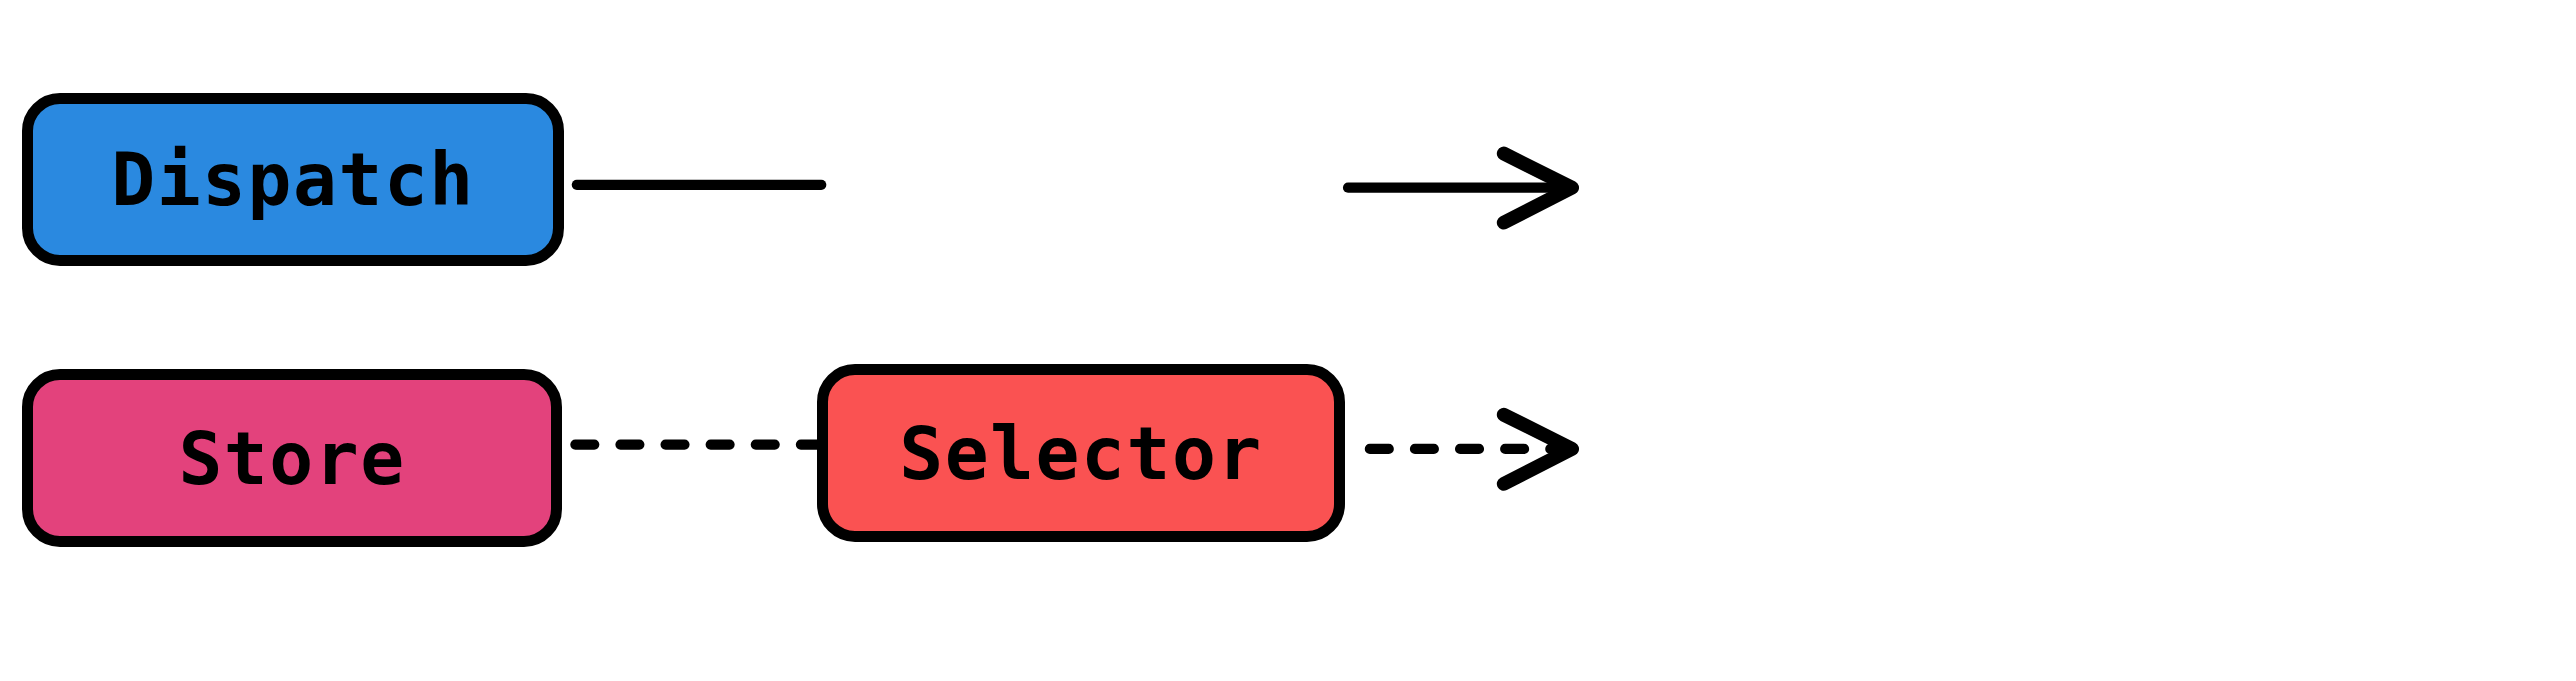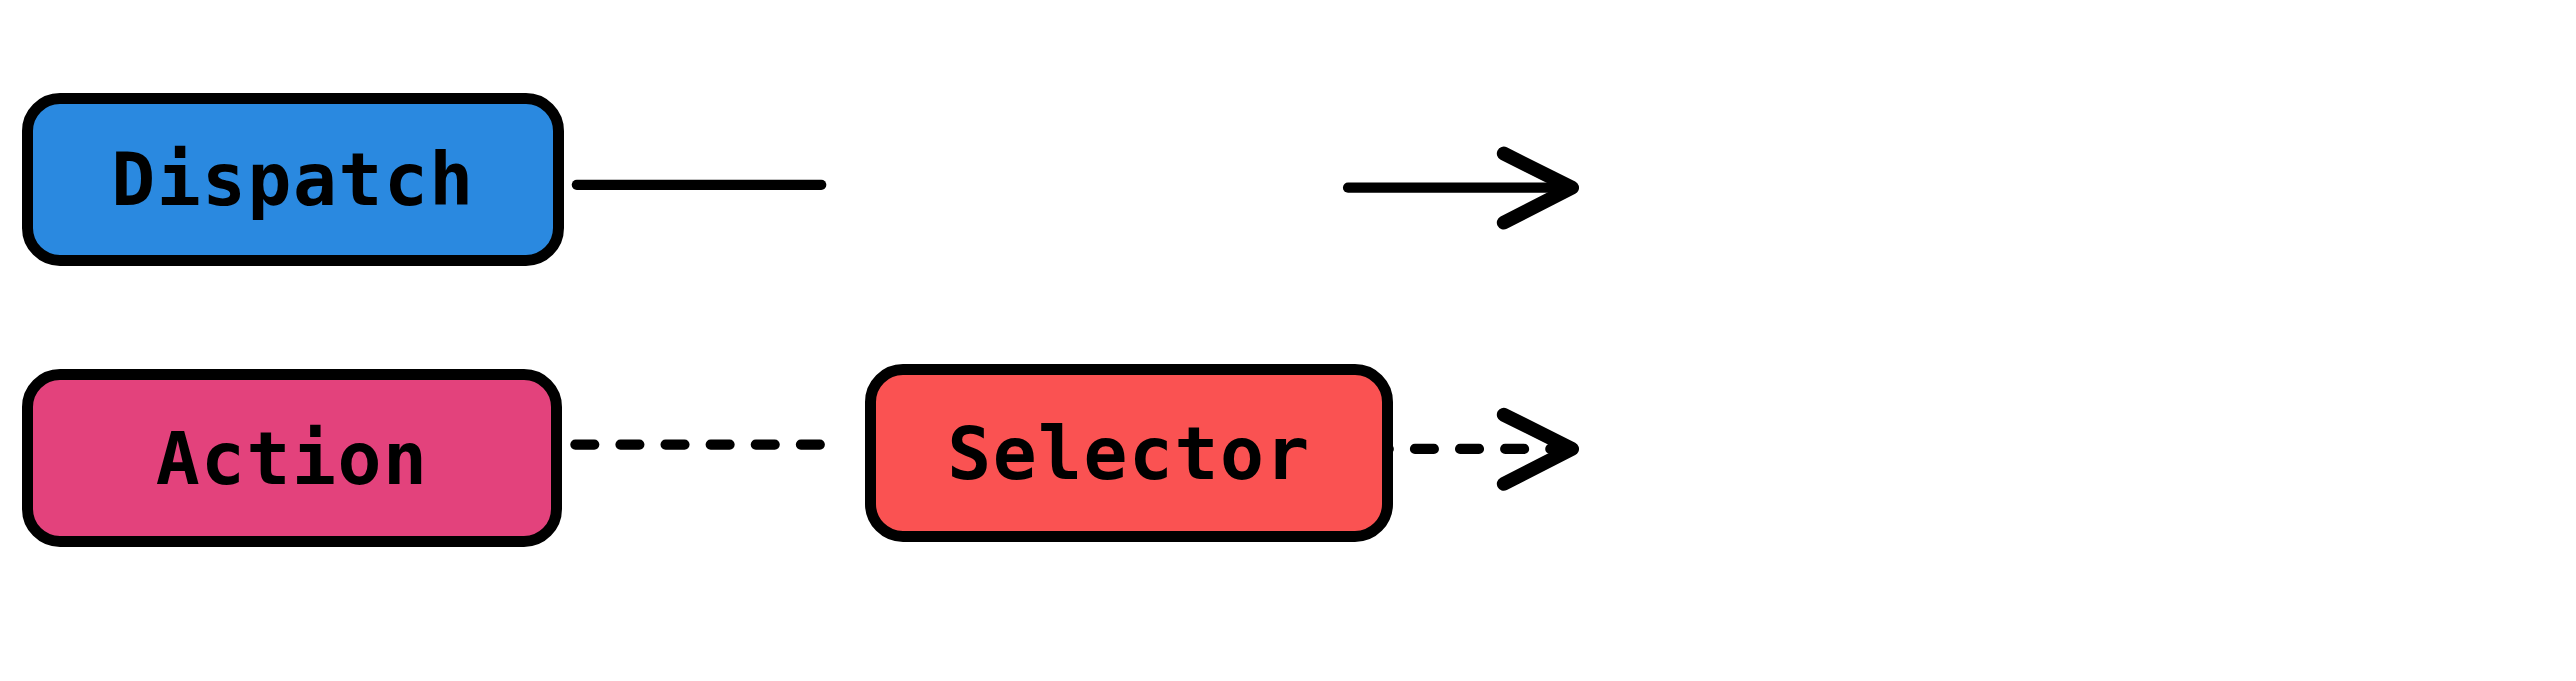--- a/index.html
+++ b/index.html
@@ -39,21 +39,21 @@
     font-size: 73px;
     line-height: 1;
     letter-spacing: 1.5px;
   }
   .node-small {
     border-radius: 38px;
   }
   #node-dispatch { left: 22px;   top: 93px; width: 542px;  height: 173px; }
   #node-action   { left: 815px; top: 89px; width: 529px;  height: 175px; }
   #node-select   { left: 22px;   top: 369px; width: 540px;  height: 178px; }
-  #node-selector { left: 817px; top: 364px; width: 528px;  height: 178px; margin-left: 48px; }
+  #node-selector { left: 817px; top: 364px; width: 528px;  height: 178px; }
   #node-store    { left: 1596px; top: 20.4px;  width: 962px; height: 641px; border-radius: 76px; }
 
   .stroke-line {
     stroke: #000000;
     stroke-width: 14;
     stroke-linecap: round;
     fill: none;
   }
   .stroke-dashed {
     stroke-dasharray: 26 36;
@@ -87,21 +87,21 @@
       <polyline class="arrowhead" points="2066,570 2160,617 2066,665"></polyline>
     </g>
   </svg>
 
   <div class="node node-small" id="node-dispatch" style="background-color: rgb(42, 137, 224);">
     <span>Dispatch</span>
   </div>
 
 
   <div class="node node-small" id="node-select" style="background-color: rgb(227, 66, 124);">
-    <span>Action</span>
+    <span>Store</span>
   </div>
 
   <div class="node node-small" id="node-selector" style="background-color: rgb(250, 82, 82);">
     <span>Selector</span>
   </div>
 
 
 </div>
 
 

